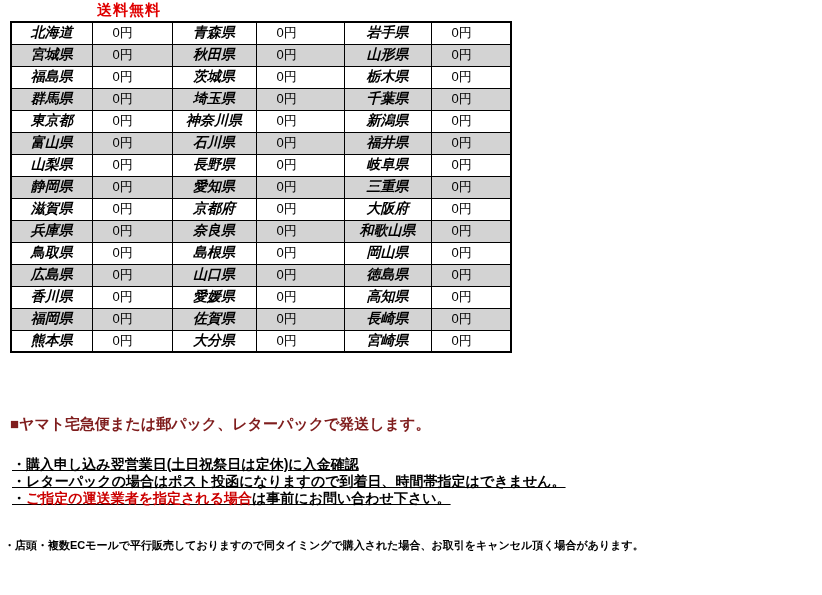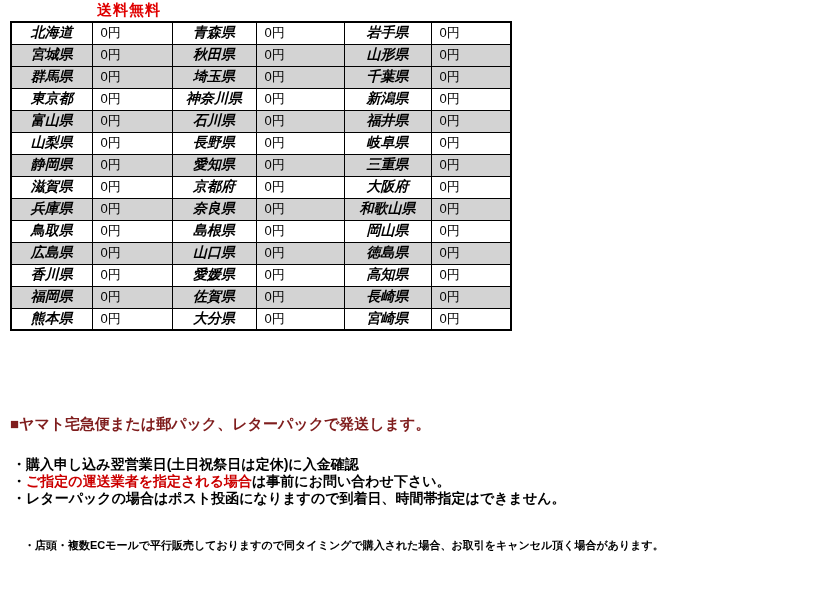--- a/index.html
+++ b/index.html
@@ -36,41 +36,41 @@
   table.shipping-table tr.shaded td { background: #d3d3d3; margin-top: 23px; }
   td.pref {
     text-align: center;
     font-weight: bold;
     font-size: 14px;
     color: #000000;
     font-style: italic;
   }
   td.fee {
     text-align: left;
-    padding-left: 8px;
+    padding-left: 20px;
     font-size: 13px;
     font-weight: normal;
     color: #000000;
   }
 
   .note-title {
     position: absolute; left: 10px; top: 415px;
     font-size: 15px; font-weight: bold; color: #7f1d1d;
   }
   .bullets {
-    position: absolute; left: 12px; top: 456px;
+    position: absolute; left: 12px; top: 456px; text-decoration: underline;
   }
   .bullet {
     font-size: 14px; font-weight: bold; color: #000000;
     line-height: 17px;
     white-space: nowrap;
   }
   .bullet .red { color: #cc0000; }
   .small-note {
-    position: absolute; left: 24px; top: 538px;
+    position: absolute; left: 4px; top: 538px;
     font-size: 11px; font-weight: bold; color: #000000;
     white-space: nowrap;
   }
 </style>
 </head>
 <body>
 
 <div class="canvas">
 
   <div class="free-shipping">送料無料</div>
@@ -94,20 +94,28 @@
           <td class="fee">0円</td>
         </tr>
         <tr class="shaded">
           <td class="pref">宮城県</td>
           <td class="fee">0円</td>
           <td class="pref">秋田県</td>
           <td class="fee">0円</td>
           <td class="pref">山形県</td>
           <td class="fee">0円</td>
         </tr>
+        <tr>
+          <td class="pref">福島県</td>
+          <td class="fee">0円</td>
+          <td class="pref">茨城県</td>
+          <td class="fee">0円</td>
+          <td class="pref">栃木県</td>
+          <td class="fee">0円</td>
+        </tr>
         <tr class="shaded">
           <td class="pref">群馬県</td>
           <td class="fee">0円</td>
           <td class="pref">埼玉県</td>
           <td class="fee">0円</td>
           <td class="pref">千葉県</td>
           <td class="fee">0円</td>
         </tr>
         <tr>
           <td class="pref">東京都</td>
@@ -197,19 +205,19 @@
           <td class="pref">宮崎県</td>
           <td class="fee">0円</td>
         </tr>
       </tbody>
   </table>
 
   <div class="note-title">■ヤマト宅急便または郵パック、レターパックで発送します。</div>
 
   <div class="bullets">
     <div class="bullet">・購入申し込み翌営業日(土日祝祭日は定休)に入金確認</div>
+    <div class="bullet">・レターパックの場合はポスト投函になりますので到着日、時間帯指定はできません。</div>
     <div class="bullet"><span>・</span><span class="red">ご指定の運送業者を指定される場合</span><span>は事前にお問い合わせ下さい。</span></div>
-    <div class="bullet">・レターパックの場合はポスト投函になりますので到着日、時間帯指定はできません。</div>
   </div>
 
   <div class="small-note">・店頭・複数ECモールで平行販売しておりますので同タイミングで購入された場合、お取引をキャンセル頂く場合があります。</div>
 
 </div>
 
 </body></html>

